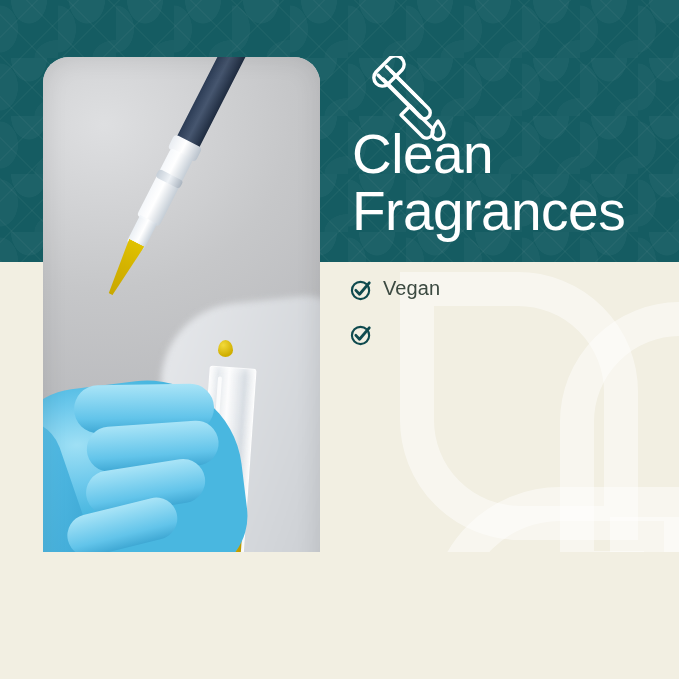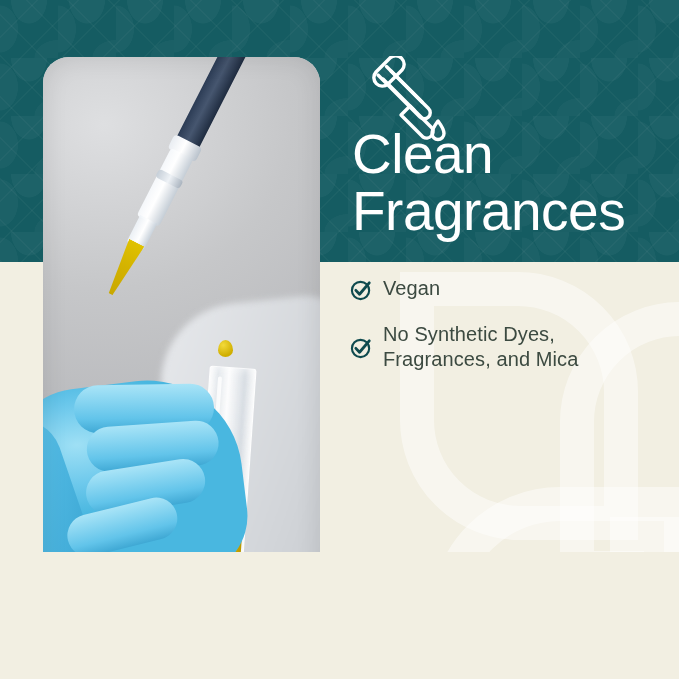--- a/index.html
+++ b/index.html
@@ -258,21 +258,21 @@
   .headline .l1 { display: block; }
   .headline .l2 { display: block; }
 
   .checklist {
     position: absolute;
     left: 350px; top: 276px;
     width: 325px;
   }
   .check-row {
     display: flex;
-    align-items: center;
+    align-items: flex-end;
     margin-bottom: 21px;
   }
   .check-row:last-child { margin-bottom: 0; }
   .check-icon {
     flex: 0 0 auto;
     width: 22px; height: 22px;
     margin-right: 11px;
     margin-top: 2px;
   }
   .check-label {
@@ -366,18 +366,16 @@
 
 
 
   <div class="check-row">
     <span class="check-icon">
       <svg viewBox="0 0 24 24" width="22" height="22" fill="none">
         <circle cx="11.5" cy="12.5" r="9.4" stroke="#0f4a4e" stroke-width="2.3"></circle>
         <path d="M6.4 12.4 L10.4 16.6 L21 4.2" stroke="#0f4a4e" stroke-width="3.1" stroke-linecap="round" stroke-linejoin="round"></path>
       </svg>
     </span>
-    <span class="check-label">No Synthetic Dyes,
-Fragrances, and Mica</span>
   </div>
 </div>
 
 </div>
 
 </body></html>

